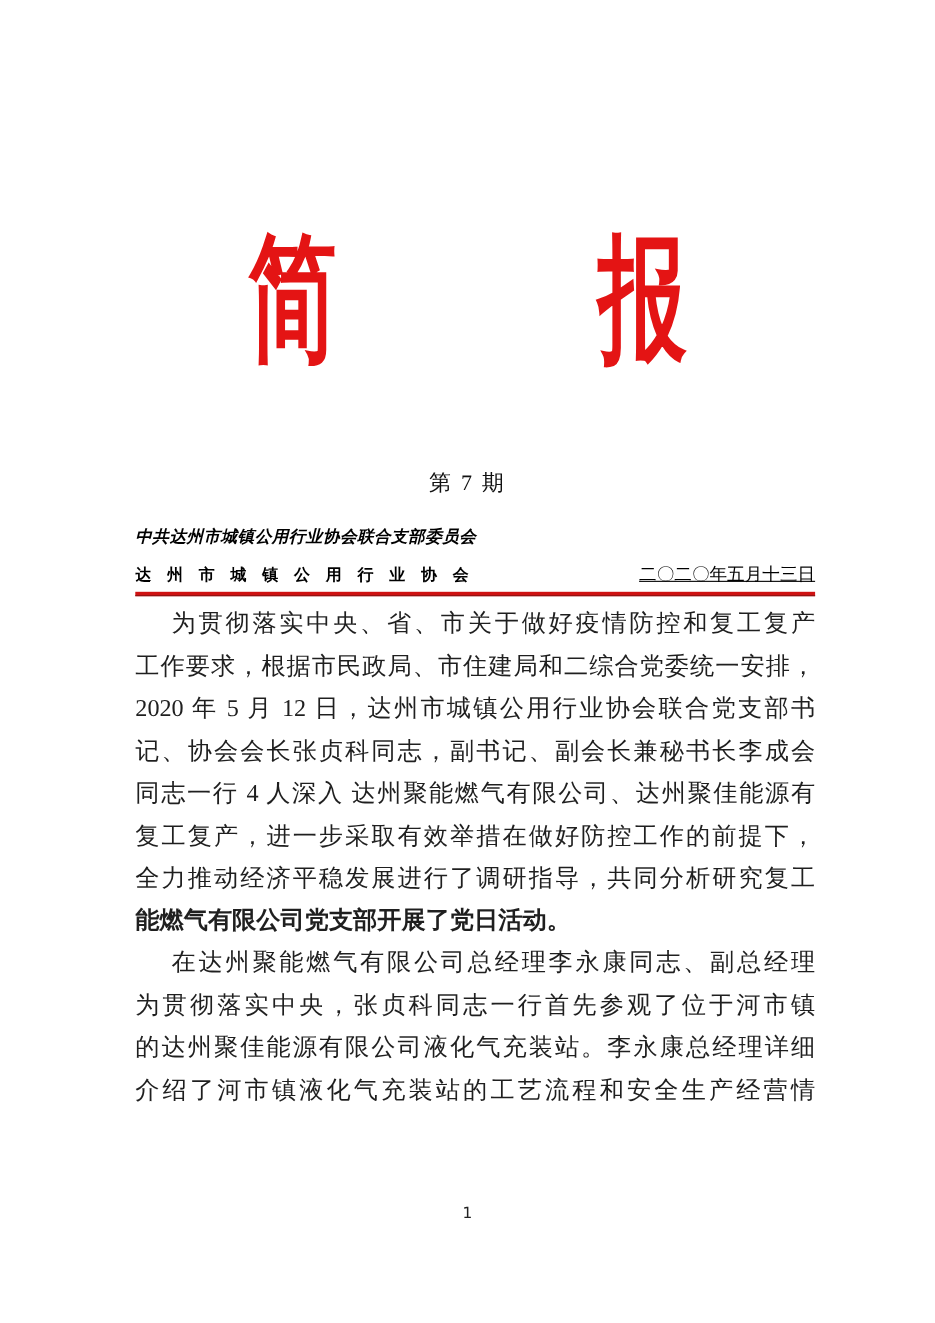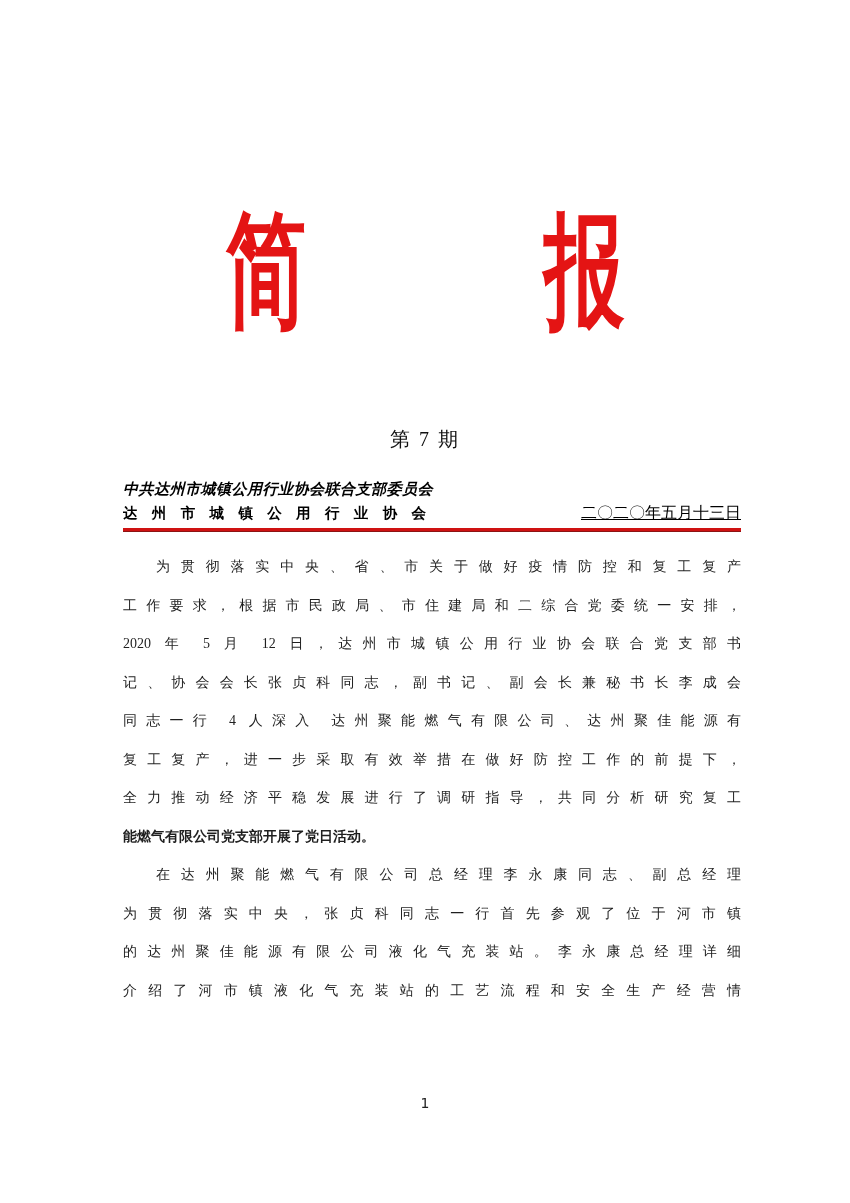--- a/index.html
+++ b/index.html
@@ -46,21 +46,21 @@
     position:absolute;top:479px;left:123px;width:618px;
   }
   .org1{
     font-size:15px;line-height:20px;
     font-weight:700;color:#000;
     letter-spacing:0.5px;
     white-space:nowrap;
     font-style:italic;
   }
   .org2-row{
-    margin-top:4px;
+    margin-top:14px;
     display:flex;justify-content:space-between;align-items:baseline;
   }
   .org2{
     width:303px;
     font-size:14.5px;line-height:20px;
     font-weight:700;color:#000;
     text-align:justify;
     text-align-last:justify;
     overflow:hidden;
   }
@@ -74,21 +74,21 @@
     margin-top:5px;
     height:3px;
     background:var(--rule-red);
     border-bottom:1.5px solid var(--rule-dark);
   }
   
   .body-text{
     position:absolute;top:548px;left:123px;width:618px;
   }
   .line{
-    font-size:14px;
+    font-size:22px;
     line-height:38.5px;
     color:var(--ink);
     text-align:justify;
     text-align-last:justify;
     overflow:hidden;
     height:38.5px;
   }
   .line.indent{text-indent:33px;}
   .line.no-stretch{text-align-last:left;font-weight:bold;}
   

